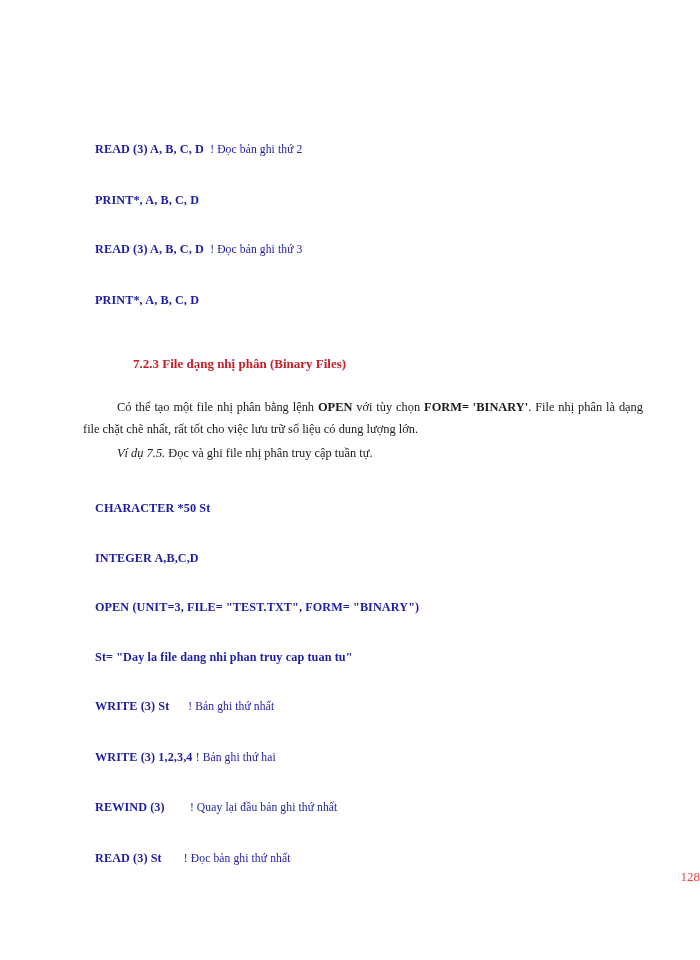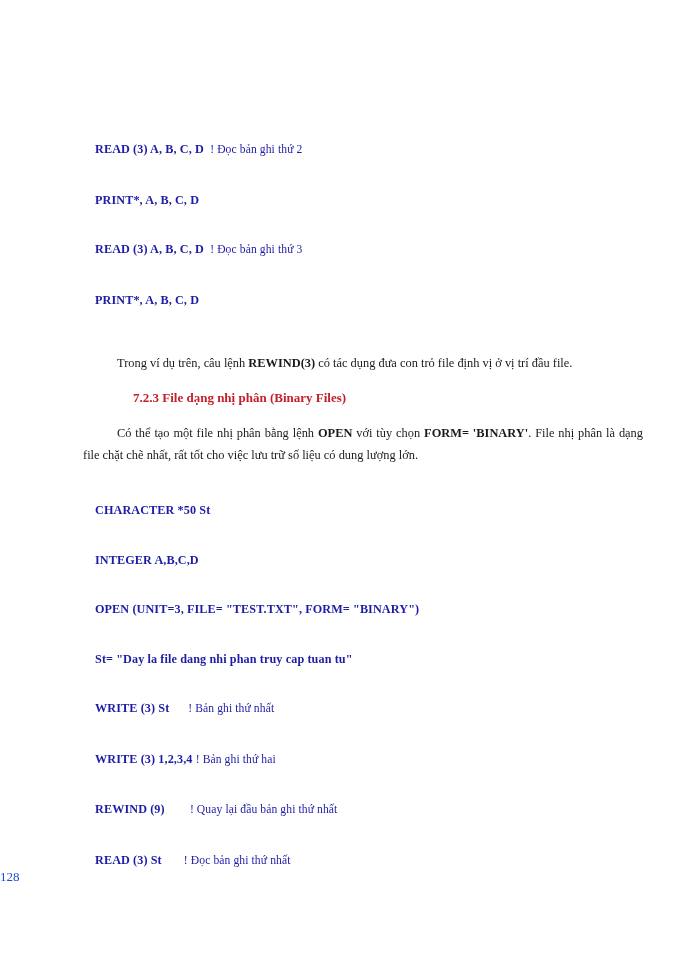--- a/index.html
+++ b/index.html
@@ -6,49 +6,49 @@
     body { width: 700px; height: 960px; position: relative; overflow: hidden;
            font-family: "Liberation Serif", "DejaVu Serif", serif; color: #1a1a1a; }
     .page { position: absolute; left: 83px; top: 96px; width: 560px; }
     .code { color: #1c1ca6; font-weight: bold; font-size: 12.2px; line-height: 16.5px; white-space: pre; letter-spacing: 0.1px; }
     .code .cmt { font-weight: normal; font-size: 11.6px; }
     .code-block { margin: 12px; }
     .para { font-size: 12.4px; line-height: 21.8px; text-align: justify; margin: 0; text-indent: 34px; }
     .para b { font-weight: bold; }
     .para i { font-style: italic; }
     .heading { color: #c4202a; font-weight: bold; font-size: 13px; margin: 16px; padding-left: 34px; line-height: 18px; }
-    .pnum { position: absolute; top: 869px; left: 0; width: 700px; text-align: left; font-size: 13px; color: #1d4ed8; }
+    .pnum { position: absolute; top: 869px; left: 0; width: 700px; text-align: right; font-size: 13px; color: #ef4444; }
   </style>
 </head>
 <body>
 
 <div class="page">
 
   <div class="code code-block">
     <div><span>READ (3) A, B, C, D  </span><span class="cmt">! Đọc bản ghi thứ 2</span></div>
     <div><span>PRINT*, A, B, C, D</span></div>
     <div><span>READ (3) A, B, C, D  </span><span class="cmt">! Đọc bản ghi thứ 3</span></div>
     <div><span>PRINT*, A, B, C, D</span></div>
   </div>
 
-  <p class="para" style="margin-top:3px;"><span>Trong ví dụ trên, câu lệnh </span><b>REWIND(3)</b><span> có tác dụng đưa con trỏ file định vị ở vị trí đầu file.</span></p>
 
   <h3 class="heading" style="margin-top:14px;">7.2.3 File dạng nhị phân (Binary Files)</h3>
 
-  <p class="para" style="margin-top:16px;"><span>Có thể tạo một file nhị phân bằng lệnh </span><b>OPEN</b><span> với tùy chọn </span><b>FORM= 'BINARY'</b><span>. File nhị phân là dạng file chặt chẽ nhất, rất tốt cho việc lưu trữ số liệu có dung lượng lớn.</span></p>
+  <p class="para" style="margin-top:24px;"><span>Có thể tạo một file nhị phân bằng lệnh </span><b>OPEN</b><span> với tùy chọn </span><b>FORM= 'BINARY'</b><span>. File nhị phân là dạng file chặt chẽ nhất, rất tốt cho việc lưu trữ số liệu có dung lượng lớn.</span></p>
 
+  <p class="para" style="margin-top:2px;"><i>Ví dụ 7.5.</i><span> Đọc và ghi file nhị phân truy cập tuần tự.</span></p>
 
   <div class="code code-block" style="margin-top:3px;">
     <div><span>CHARACTER *50 St</span></div>
     <div><span>INTEGER A,B,C,D</span></div>
     <div><span>OPEN (UNIT=3, FILE= "TEST.TXT", FORM= "BINARY")</span></div>
     <div><span>St= "Day la file dang nhi phan truy cap tuan tu"</span></div>
     <div><span>WRITE (3) St      </span><span class="cmt">! Bản ghi thứ nhất</span></div>
     <div><span>WRITE (3) 1,2,3,4 </span><span class="cmt">! Bản ghi thứ hai</span></div>
-    <div><span>REWIND (9)        </span><span class="cmt">! Quay lại đầu bản ghi thứ nhất</span></div>
+    <div><span>REWIND (3)        </span><span class="cmt">! Quay lại đầu bản ghi thứ nhất</span></div>
     <div><span>READ (3) St       </span><span class="cmt">! Đọc bản ghi thứ nhất</span></div>
     
     
     
     
     
   </div>
 
 </div>
 

